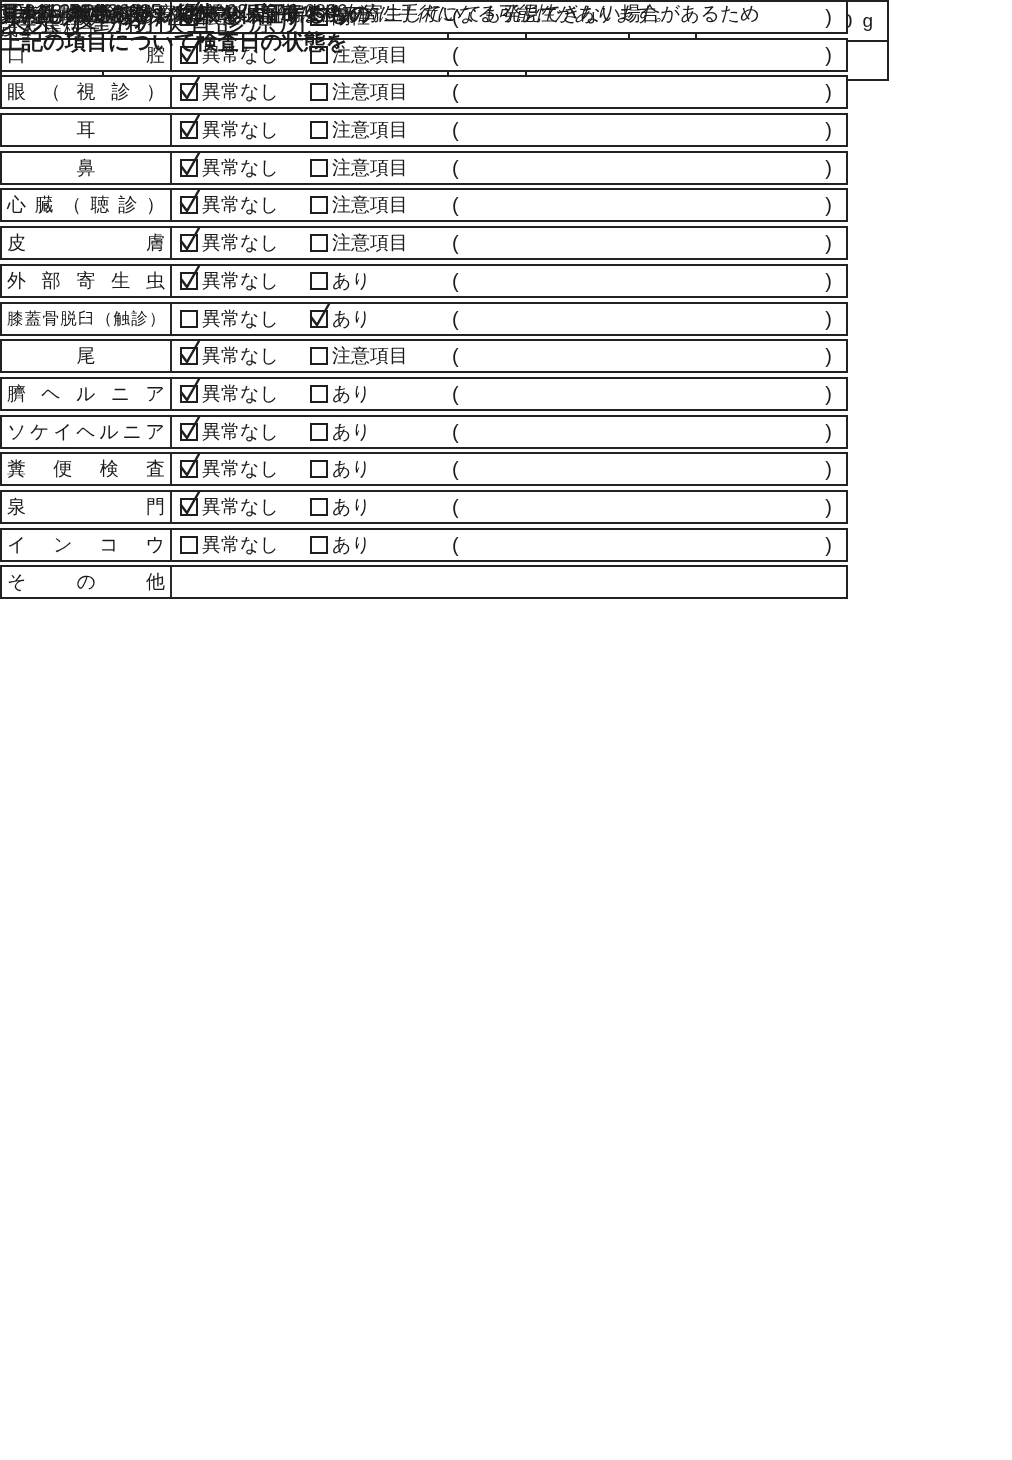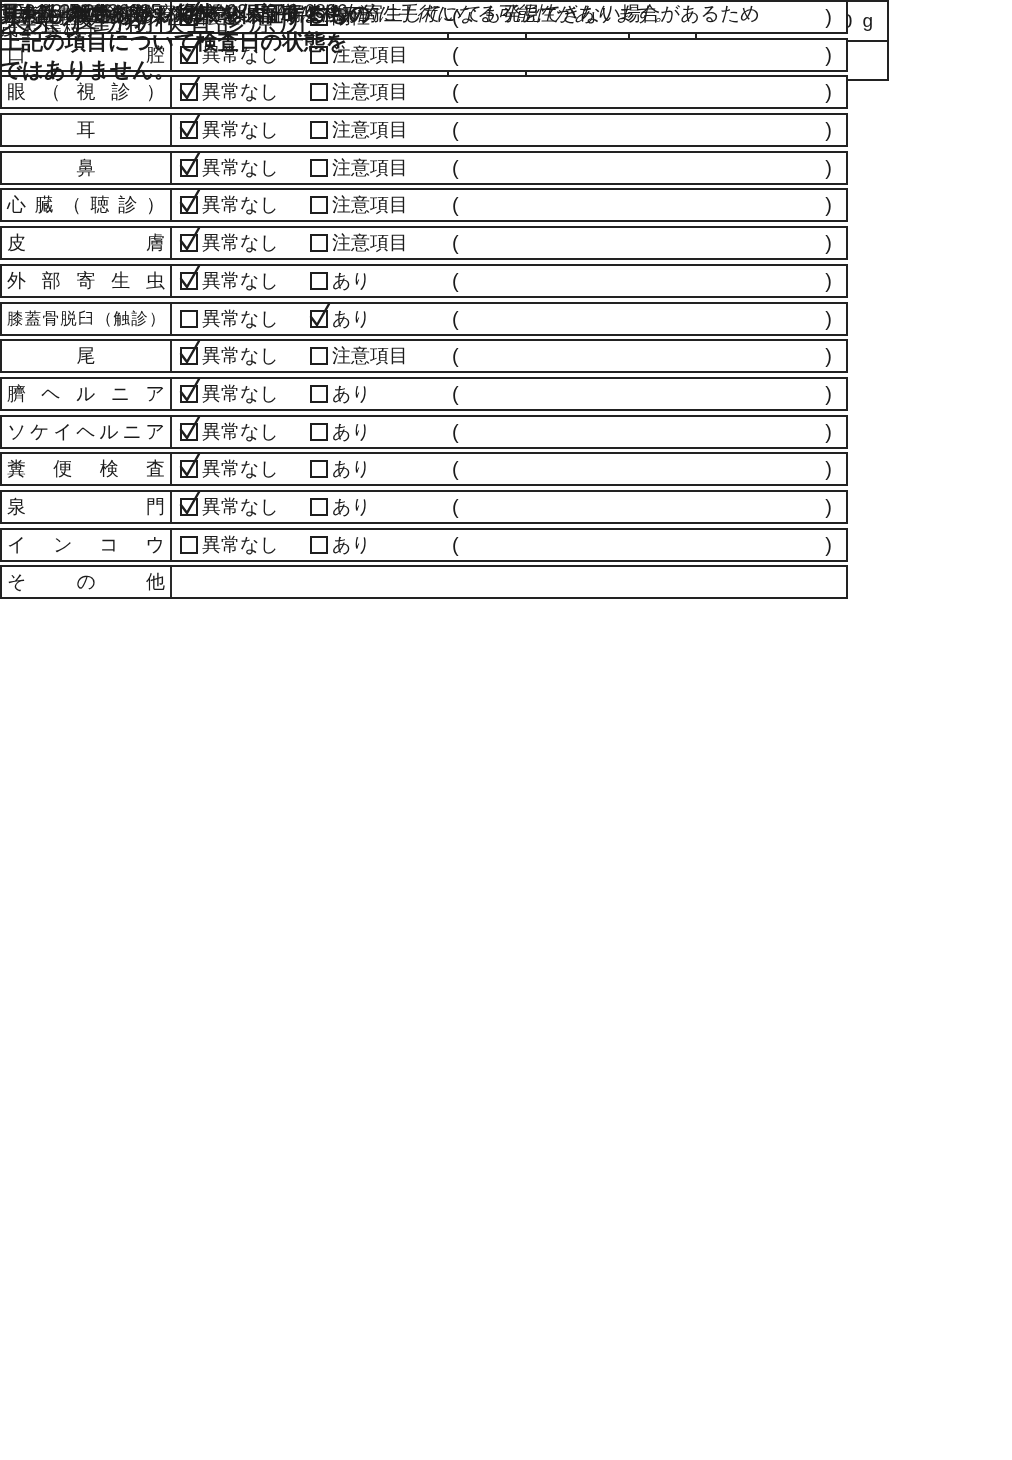--- a/index.html
+++ b/index.html
@@ -489,21 +489,20 @@
       </div>
     </div>
 
   <div class="abs note1">「※1」項目で“あり”の場合、一部は将来的に手術になる可能性があります。</div>
   <div class="abs note2">「※7」一度の糞便検査では内部寄生虫が寄生していても発見できない場合があるため</div>
   <div class="abs note2b">東京小動物検査診療所。</div>
 
   <div class="abs disclaimer">
     <div>見たものであり、将来を保証するもの</div>
     <div>上記の項目について検査日の状態を</div>
-    <div>ではありません。</div>
   </div>
 
   <div class="abs stamp">検 疫 済</div>
 
 
   <div class="abs tel-line">
     <span>TEL 03-5646-6895</span>
     <span class="gap"></span>
     <span>FAX 02-5646-6896</span>
   </div>

